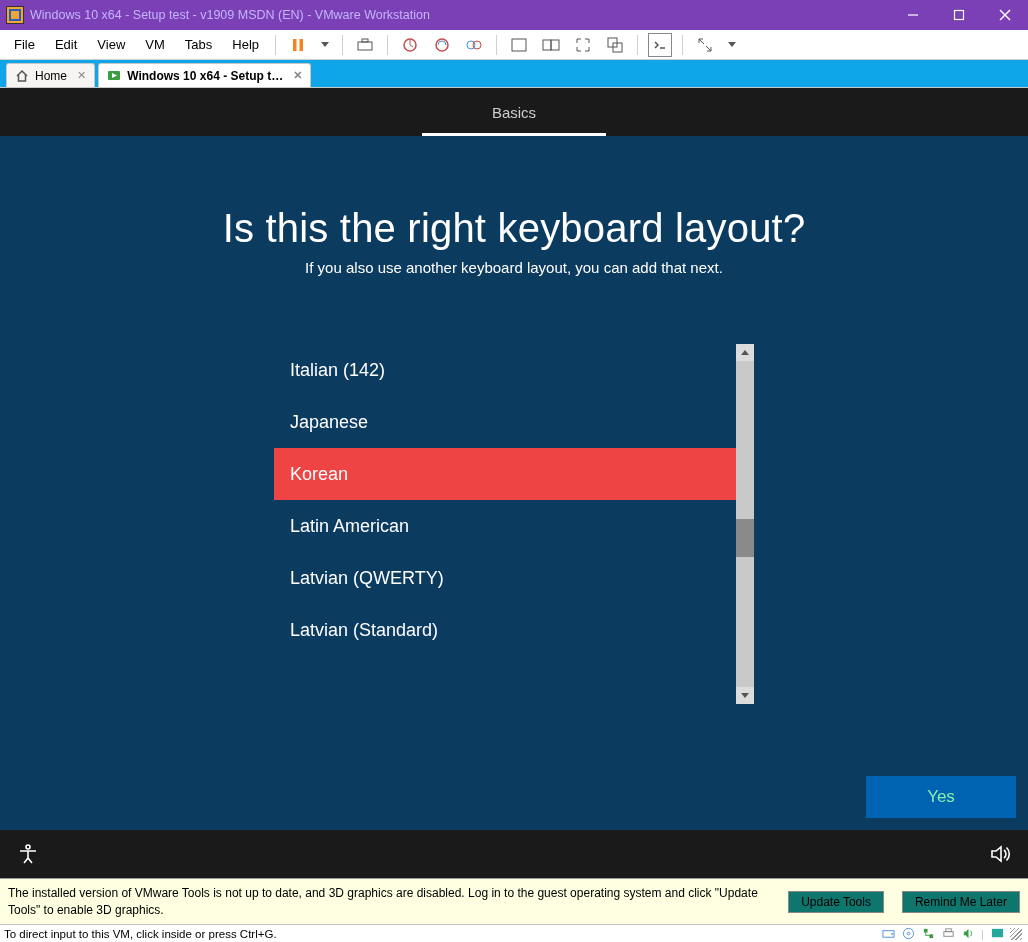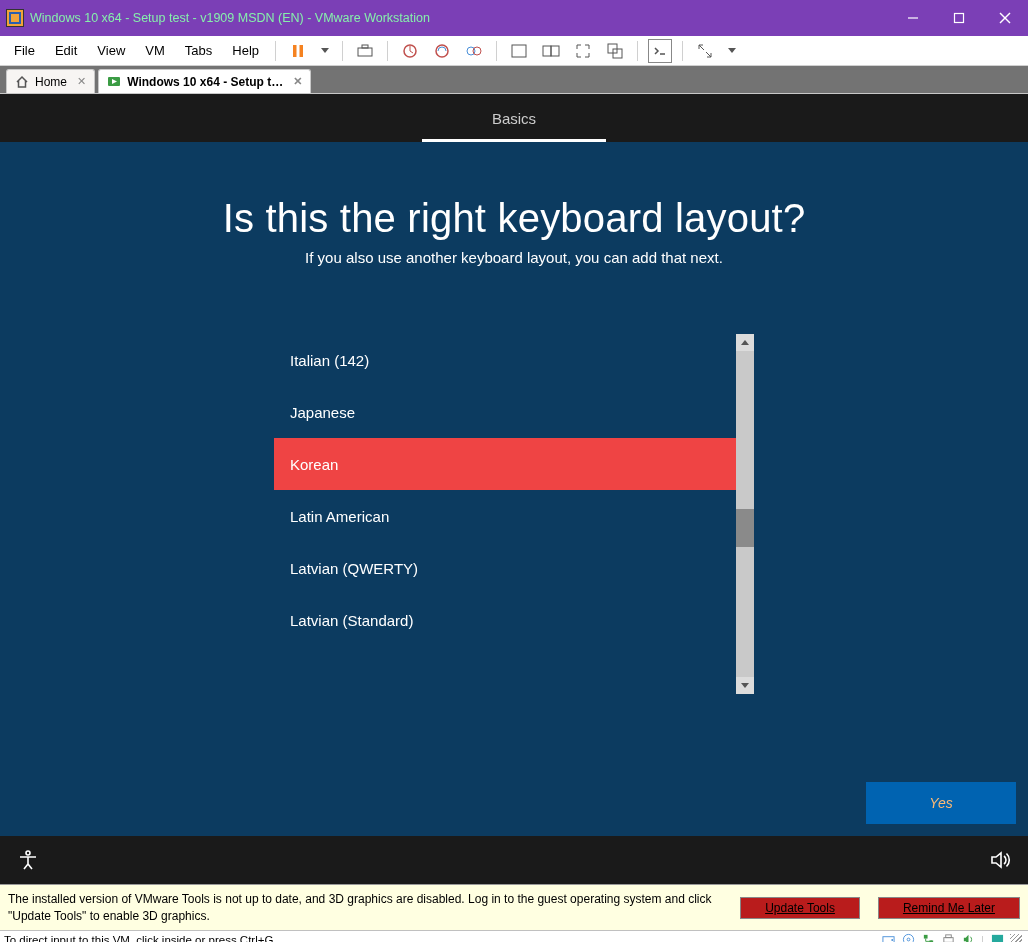--- a/index.html
+++ b/index.html
@@ -1,82 +1,82 @@
 <!DOCTYPE html>
 <html><head>
 <meta charset="utf-8">
 <style>
   * { box-sizing: border-box; margin: 0; padding: 0; }
   body { font-family: "Segoe UI", Tahoma, sans-serif; font-size: 13px; background: #fff; width: 1028px; height: 942px; overflow: hidden; }
 
   
-  .titlebar { height: 36px; background: #7b3fb6; display: flex; align-items: center; color: #86efac; }
+  .titlebar { height: 30px; background: #7b3fb6; display: flex; align-items: center; color: #c4b5fd; }
   .titlebar .app-icon { width: 18px; height: 18px; margin: 0 6px; background:#f2a33a; border:1px solid #333; display:flex; align-items:center; justify-content:center;}
   .titlebar .app-icon::after{content:"";width:8px;height:8px;border:2px solid #2a5fb0;}
   .titlebar .title { flex: 0 0 auto; font-size: 12.5px; }
   .titlebar .spacer { flex: 1; }
   .winbtn { width: 46px; height: 30px; display:flex; align-items:center; justify-content:center; color:#fff;}
   .winbtn svg { width:12px; height:12px; stroke:#fff; stroke-width:1.2; fill:none;}
   .winbtn.close svg {stroke-width:1.4;}
 
   
   .menubar { height: 30px; border-bottom: 1px solid #d0d0d0; display:flex; align-items:center; padding: 4px 4px; gap:0;}
   .menuitem { padding: 4px 10px; font-size: 13px; }
   .menusep { width:1px; height:20px; background:#d0d0d0; margin: 0 6px;}
   .tool { width:24px; height:24px; margin:0 4px; display:flex; align-items:center; justify-content:center;}
   .tool svg { width:18px; height:18px;}
   .tool.pause svg rect{fill:#f58220;}
   .tool.dropdown-caret{width:14px;}
   .caret{width:0;height:0;border-left:4px solid transparent;border-right:4px solid transparent;border-top:5px solid #555;}
 
   
-  .tabstrip { height: 28px; background: #737373; border-bottom:1px solid #c8c8c8; display:flex; align-items:flex-end; padding-left:6px;}
+  .tabstrip { height: 28px; background: #0ea5e9; border-bottom:1px solid #c8c8c8; display:flex; align-items:flex-end; padding-left:6px;}
   .tab { height:24px; border:1px solid #c8c8c8; border-bottom:none; border-radius:3px 3px 0 0; background:#f7f5f3; display:flex; align-items:center; padding:0 8px; margin-right:3px; font-size:12px; gap:6px;}
   .tab .tabicon{width:14px;height:14px;display:flex;align-items:center;justify-content:center;}
   .tab .tabclose {font-size:11px;color:#888;margin-left:4px;}
   .tab.active{background:#fff;font-weight:600;}
   .hometab .tabicon svg{stroke:#555;fill:none;stroke-width:1.5;}
   .vmtab .tabicon svg{fill:#3b9c44;}
 
   
   .vm-viewport { position: relative; height: calc(942px - 30px - 30px - 28px - 46px - 18px); background:#0c3b60;}
   
   
   .oobe-topbar { height:48px; background:#1a1a1a; display:flex; align-items:flex-end; justify-content:center;}
   .oobe-tab { color:#ccc; font-size:15px; padding: 12px 70px; border-bottom:3px solid #fff;}
 
   .oobe-body { position:absolute; top:48px; bottom:48px; left:0; right:0; background:#0c3b60; display:flex; flex-direction:column; align-items:center; color:#fff;}
-  .oobe-body h1 { font-weight:300; font-size:40px; margin-top:54px; letter-spacing:0.2px;}
+  .oobe-body h1 { font-weight:300; font-size:40px; margin-top:70px; letter-spacing:0.2px;}
   .oobe-body .sub { font-size:15px; margin-top:8px;}
 
   .layoutlist-wrap{ margin-top:68px; width:480px; height:360px; position:relative; display:flex;}
   .layoutlist { flex:1; overflow:hidden;}
-  .layoutitem { height:52px; display:flex; align-items:center; padding-left:16px; font-size:15px;}
+  .layoutitem { height:52px; display:flex; align-items:center; padding-left:16px; font-size:18px;}
   .layoutitem.selected{ background:#ef4444;}
   .scrollbar { width:18px; background:#c9c9c9; position:relative;}
   .scrollbar .up, .scrollbar .down{height:17px;background:#dcdcdc;display:flex;align-items:center;justify-content:center;}
   .scrollbar .up::after{content:"";width:0;height:0;border-left:4px solid transparent;border-right:4px solid transparent;border-bottom:5px solid #555;}
   .scrollbar .down{position:absolute;bottom:0;width:100%;}
   .scrollbar .down::after{content:"";width:0;height:0;border-left:4px solid transparent;border-right:4px solid transparent;border-top:5px solid #555;}
   .scrollbar .thumb{position:absolute;left:0;right:0;top:175px;height:38px;background:#8a8a8a;}
   
-  .yesbtn{ position:absolute; right:12px; bottom:60px; width:150px; height:40px; background:#0063b1; color:#fdba74; font-size:14px; display:flex; align-items:center; justify-content:center;font-style:italic;}
+  .yesbtn{ position:absolute; right:12px; bottom:60px; width:150px; height:40px; background:#0063b1; color:#86efac; font-size:17px; display:flex; align-items:center; justify-content:center;}
   
   
   .oobe-body .yesbtn{ bottom:12px; right:12px; width:150px; height:42px; }
 
   .oobe-footer { position:absolute; bottom:0; left:0; right:0; height:48px; background:#1a1a1a; display:flex; align-items:center; padding:0 16px;}
   .footicon{width:24px;height:24px;color:#fff;display:flex;align-items:center;justify-content:center;}
   .footicon svg{stroke:#fff;fill:none;stroke-width:1.6;}
   .oobe-footer .right{margin-left:auto;}
 
   
   .toolsbar { height:46px; background:#ffffe1; border-top:1px solid #999; display:flex; align-items:center; padding:0 8px; font-size:12px; gap:18px;}
   .toolsbar .msg{flex:1; line-height:1.35;}
-  .toolsbar button{font-size:12px; padding:3px 24px; background:#b91c1c; border:1px solid #888; font-family:inherit;text-decoration:underline;}
+  .toolsbar button{font-size:12px; padding:3px 12px; background:#0f766e; border:1px solid #888; font-family:inherit;}
 
   
   .statusbar { height:18px; border-top:1px solid #c0c0c0; display:flex; align-items:center; font-size:11.5px; padding-left:4px;}
   .statusbar .right{margin-left:auto; display:flex; align-items:center; gap:6px; padding-right:6px;}
   .statusbar .sicon{width:14px;height:14px;display:flex;align-items:center;justify-content:center;}
   .statusbar svg{width:13px;height:13px;}
   .grip{width:12px;height:12px;background:repeating-linear-gradient(135deg,#999 0 1px,transparent 1px 3px);}
 </style>
 </head>
 <body>

